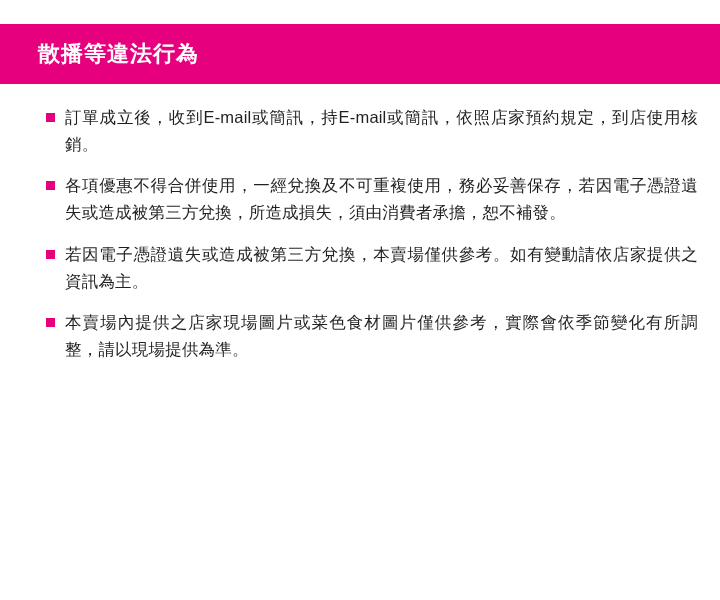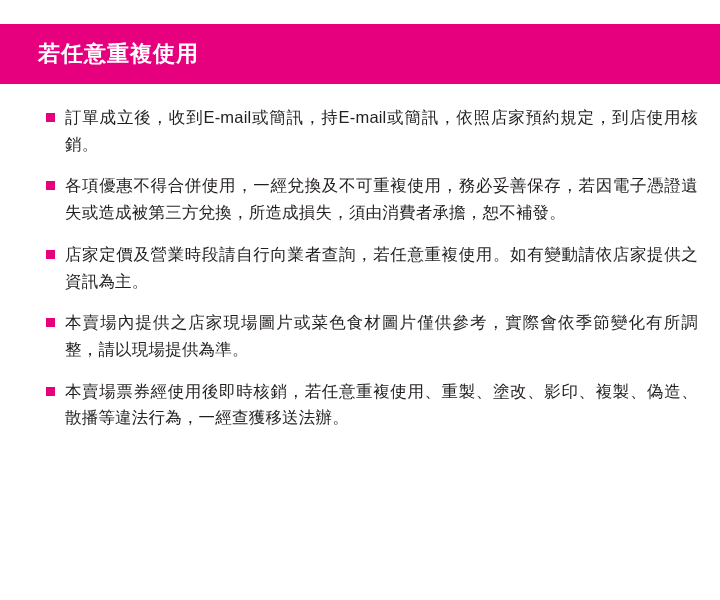--- a/index.html
+++ b/index.html
@@ -66,47 +66,43 @@
     text-align: justify;
     letter-spacing: 0.2px;
   }
 </style>
 </head>
 <body>
 
 <div class="page">
 
   <div class="header-bar">
-    <div class="header-title">若任意重複使用</div>
+    <div class="header-title">散播等違法行為</div>
   </div>
 
   <div class="notes">
 
     <div class="note-item">
       <span class="bullet"></span>
       <span class="note-text">訂單成立後，收到E-mail或簡訊，持E-mail或簡訊，依照店家預約規定，到店使用核銷。</span>
     </div>
 
     <div class="note-item">
       <span class="bullet"></span>
       <span class="note-text">各項優惠不得合併使用，一經兌換及不可重複使用，務必妥善保存，若因電子憑證遺失或造成被第三方兌換，所造成損失，須由消費者承擔，恕不補發。</span>
     </div>
 
     <div class="note-item">
       <span class="bullet"></span>
-      <span class="note-text">店家定價及營業時段請自行向業者查詢，若任意重複使用。如有變動請依店家提供之資訊為主。</span>
+      <span class="note-text">若因電子憑證遺失或造成被第三方兌換，本賣場僅供參考。如有變動請依店家提供之資訊為主。</span>
     </div>
 
     <div class="note-item">
       <span class="bullet"></span>
       <span class="note-text">本賣場內提供之店家現場圖片或菜色食材圖片僅供參考，實際會依季節變化有所調整，請以現場提供為準。</span>
     </div>
 
-    <div class="note-item">
-      <span class="bullet"></span>
-      <span class="note-text">本賣場票券經使用後即時核銷，若任意重複使用、重製、塗改、影印、複製、偽造、散播等違法行為，一經查獲移送法辦。</span>
-    </div>
 
 
 
   </div>
 
 </div>
 
 </body></html>

